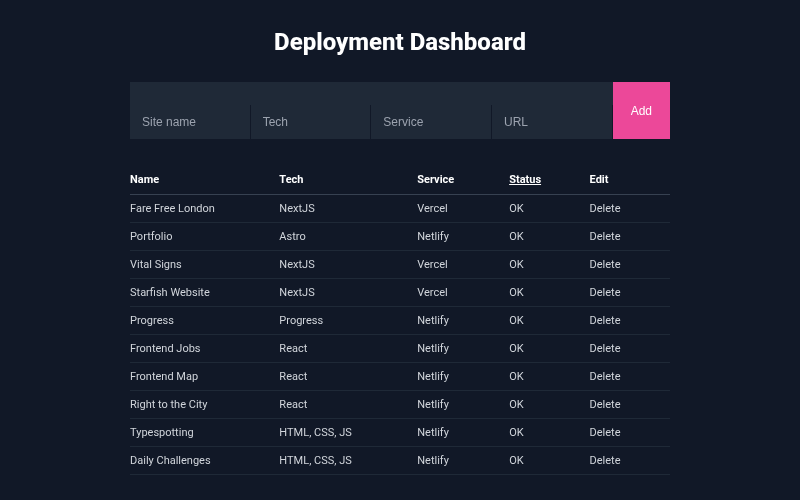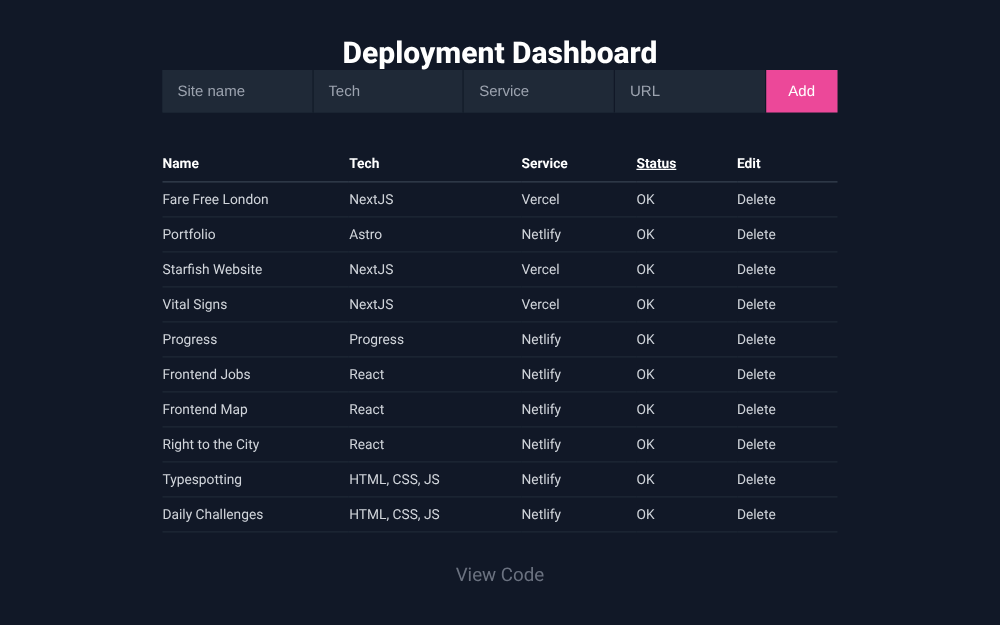--- a/index.html
+++ b/index.html
@@ -14,37 +14,39 @@
     .container {
       max-width: 540px;
       margin: 0 auto;
       padding-top: 28px;
     }
     h1 {
       color: #ffffff;
       font-size: 24px;
       font-weight: 800;
       text-align: center;
+      margin-bottom: 26px;
     }
     .form-row {
       display: flex;
       gap: 0;
       margin-bottom: 26px;
       background: #1f2937;
     }
     .form-row input {
       flex: 1;
       min-width: 0;
       background: #1f2937;
       border: none;
       border-right: 1px solid #111827;
       padding: 10px 12px;
       color: #fff;
       font-size: 12px;
       outline: none;
+      margin-top: 23px;
     }
     .form-row input::placeholder {
       color: #9ca3af;
     }
     .add-btn {
       background: #ec4899;
       color: #fff;
       border: none;
       padding: 10px 18px;
       font-size: 12px;
@@ -121,28 +123,28 @@
           <td><span class="delete-link">Delete</span></td>
         </tr>
         <tr>
           <td>Portfolio</td>
           <td>Astro</td>
           <td>Netlify</td>
           <td>OK</td>
           <td><span class="delete-link">Delete</span></td>
         </tr>
         <tr>
-          <td>Starfish Website</td>
+          <td>Vital Signs</td>
           <td>NextJS</td>
           <td>Vercel</td>
           <td>OK</td>
           <td><span class="delete-link">Delete</span></td>
         </tr>
         <tr>
-          <td>Vital Signs</td>
+          <td>Starfish Website</td>
           <td>NextJS</td>
           <td>Vercel</td>
           <td>OK</td>
           <td><span class="delete-link">Delete</span></td>
         </tr>
         <tr>
           <td>Progress</td>
           <td>Progress</td>
           <td>Netlify</td>
           <td>OK</td>

